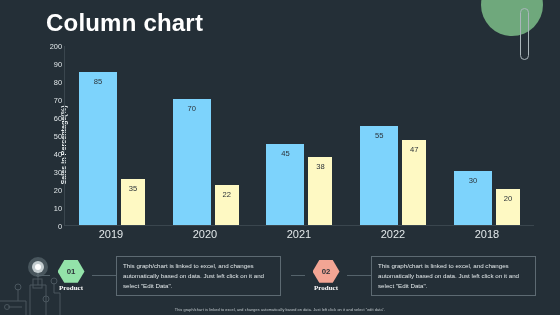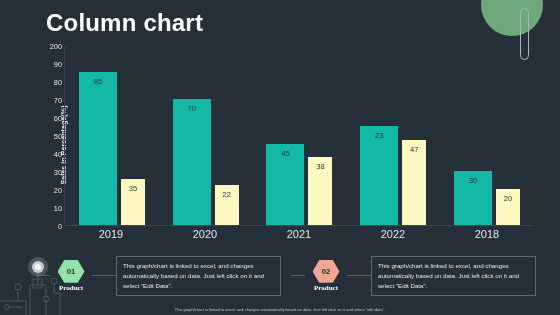--- a/index.html
+++ b/index.html
@@ -66,21 +66,21 @@
     gap:4px;
   }
   .bar{
     width:24px; position:relative;
     display:flex; justify-content:center;
   }
   .bar .val{
     position:absolute; top:5px; left:0; right:0;
     text-align:center; font-size:7.6px; color:#2b3238;
   }
-  .bar.g{ background:#14b8a6;padding-left:38px; }
+  .bar.g{ background:#7dd3fc;padding-left:38px; }
   .bar.s{ background:#fef9c3; }
   #xticks{
     position:absolute; left:38px; right:0; top:182px;
     display:flex;
   }
   #xticks div{
     flex:1; text-align:center; font-size:11px; color:#e2e8ea;
   }
 
   
@@ -185,21 +185,21 @@
         <div class="group">
           <div class="bar g" style="height: 81px;">
             <span class="val">45</span>
           </div>
           <div class="bar s" style="height: 68.4px;">
             <span class="val">38</span>
           </div>
         </div>
         <div class="group">
           <div class="bar g" style="height: 99px;">
-            <span class="val">23</span>
+            <span class="val">55</span>
           </div>
           <div class="bar s" style="height: 84.6px;">
             <span class="val">47</span>
           </div>
         </div>
         <div class="group">
           <div class="bar g" style="height: 54px;">
             <span class="val">30</span>
           </div>
           <div class="bar s" style="height: 36px;">

